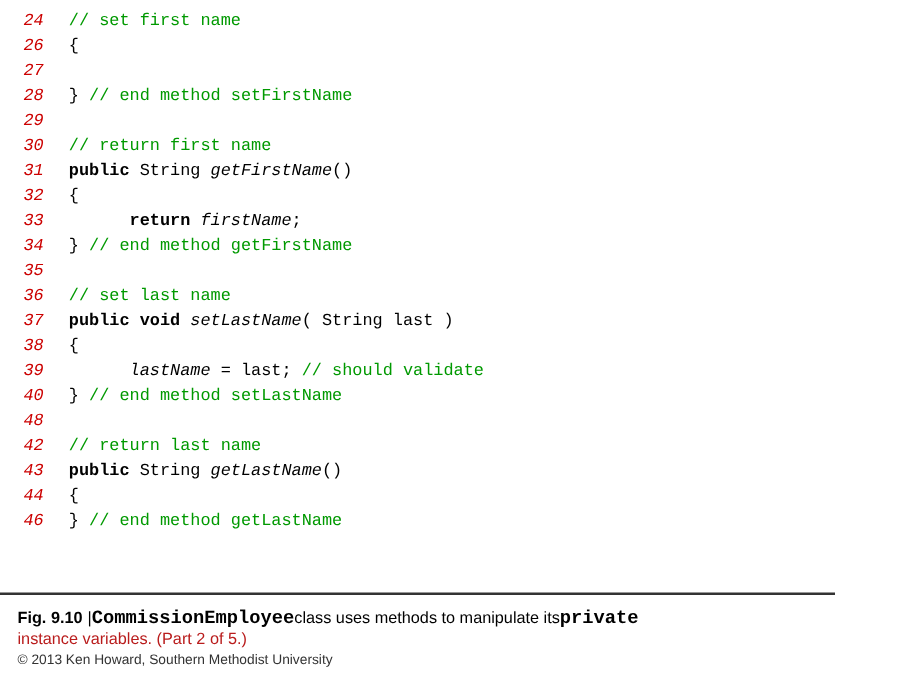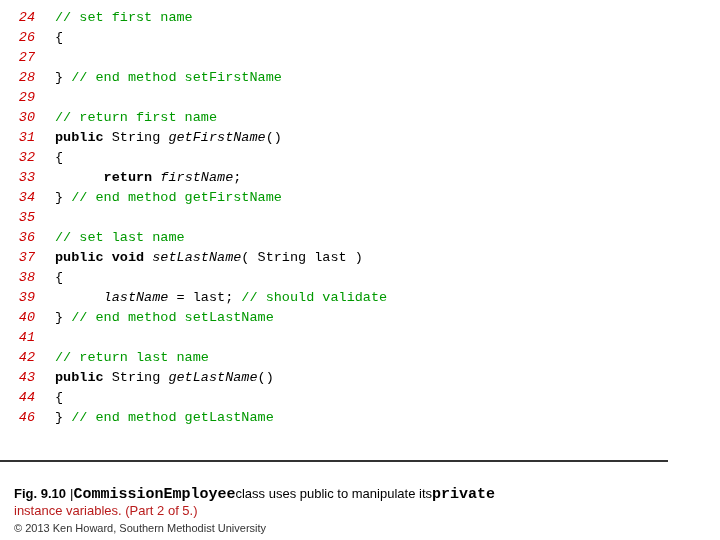--- a/index.html
+++ b/index.html
@@ -40,21 +40,21 @@
     .line-content {
       color: #000000;
       white-space: pre;
       font-size: 13.5px;
     }
     .kw { color: #000000; font-weight: bold; }
     .cm { color: #009900; }
     .id { color: #000000; font-style: italic; }
     .caption-area {
       border-top: 2px solid #333333;
-      padding: 24px 14px 6px 14px;
+      padding: 10px 14px 6px 14px;
       background: #ffffff;
     }
     .caption-line1 {
       font-family: Arial, sans-serif;
       font-size: 13px;
       color: #000000;
       display: flex;
       align-items: baseline;
       flex-wrap: wrap;
       gap: 0;
@@ -148,21 +148,21 @@
       </div>
       <div class="code-line">
         <span class="line-num">39</span>
         <span class="line-content"><span>      </span><span class="id">lastName</span><span> = last; </span><span class="cm">// should validate</span></span>
       </div>
       <div class="code-line">
         <span class="line-num">40</span>
         <span class="line-content"><span>} </span><span class="cm">// end method setLastName</span></span>
       </div>
       <div class="code-line">
-        <span class="line-num">41</span>
+        <span class="line-num">48</span>
         <span class="line-content"> </span>
       </div>
       <div class="code-line">
         <span class="line-num">42</span>
         <span class="line-content"><span class="cm">// return last name</span></span>
       </div>
       <div class="code-line">
         <span class="line-num">43</span>
         <span class="line-content"><span class="kw">public</span><span> String </span><span class="id">getLastName</span><span>()</span></span>
       </div>
@@ -173,19 +173,19 @@
       <div class="code-line">
         <span class="line-num">46</span>
         <span class="line-content"><span>} </span><span class="cm">// end method getLastName</span></span>
       </div>
     </div>
   <div class="caption-area">
     <div class="caption-line1">
       <span class="fig-label">Fig. 9.10</span>
       <span class="caption-text"> | </span>
       <span class="caption-mono">CommissionEmployee</span>
-      <span class="caption-text"> class uses public to manipulate its </span>
+      <span class="caption-text"> class uses methods to manipulate its </span>
       <span class="caption-mono">private</span>
     </div>
     <div class="caption-line2"> instance variables. (Part 2 of 5.)</div>
     <div class="copyright">© 2013 Ken Howard, Southern Methodist University</div>
   </div>
 </div>
 
 </body></html>

